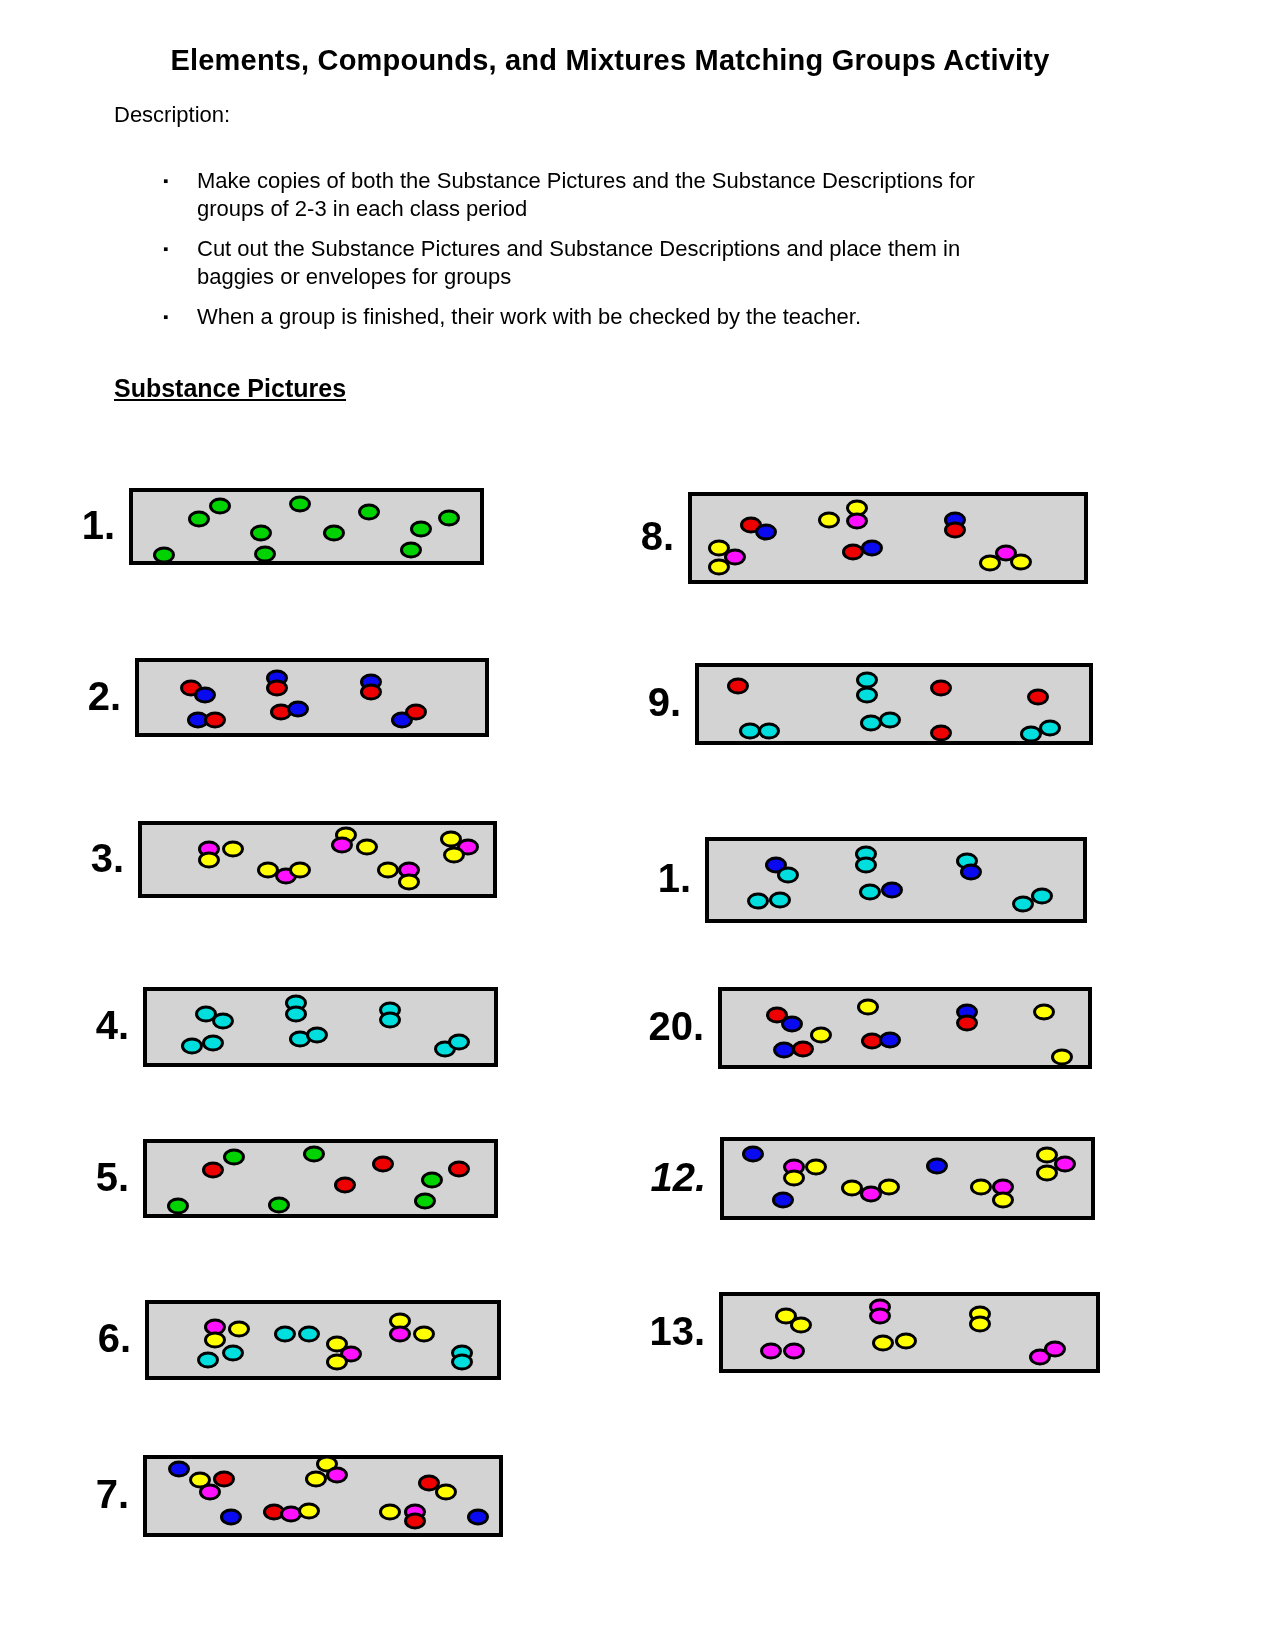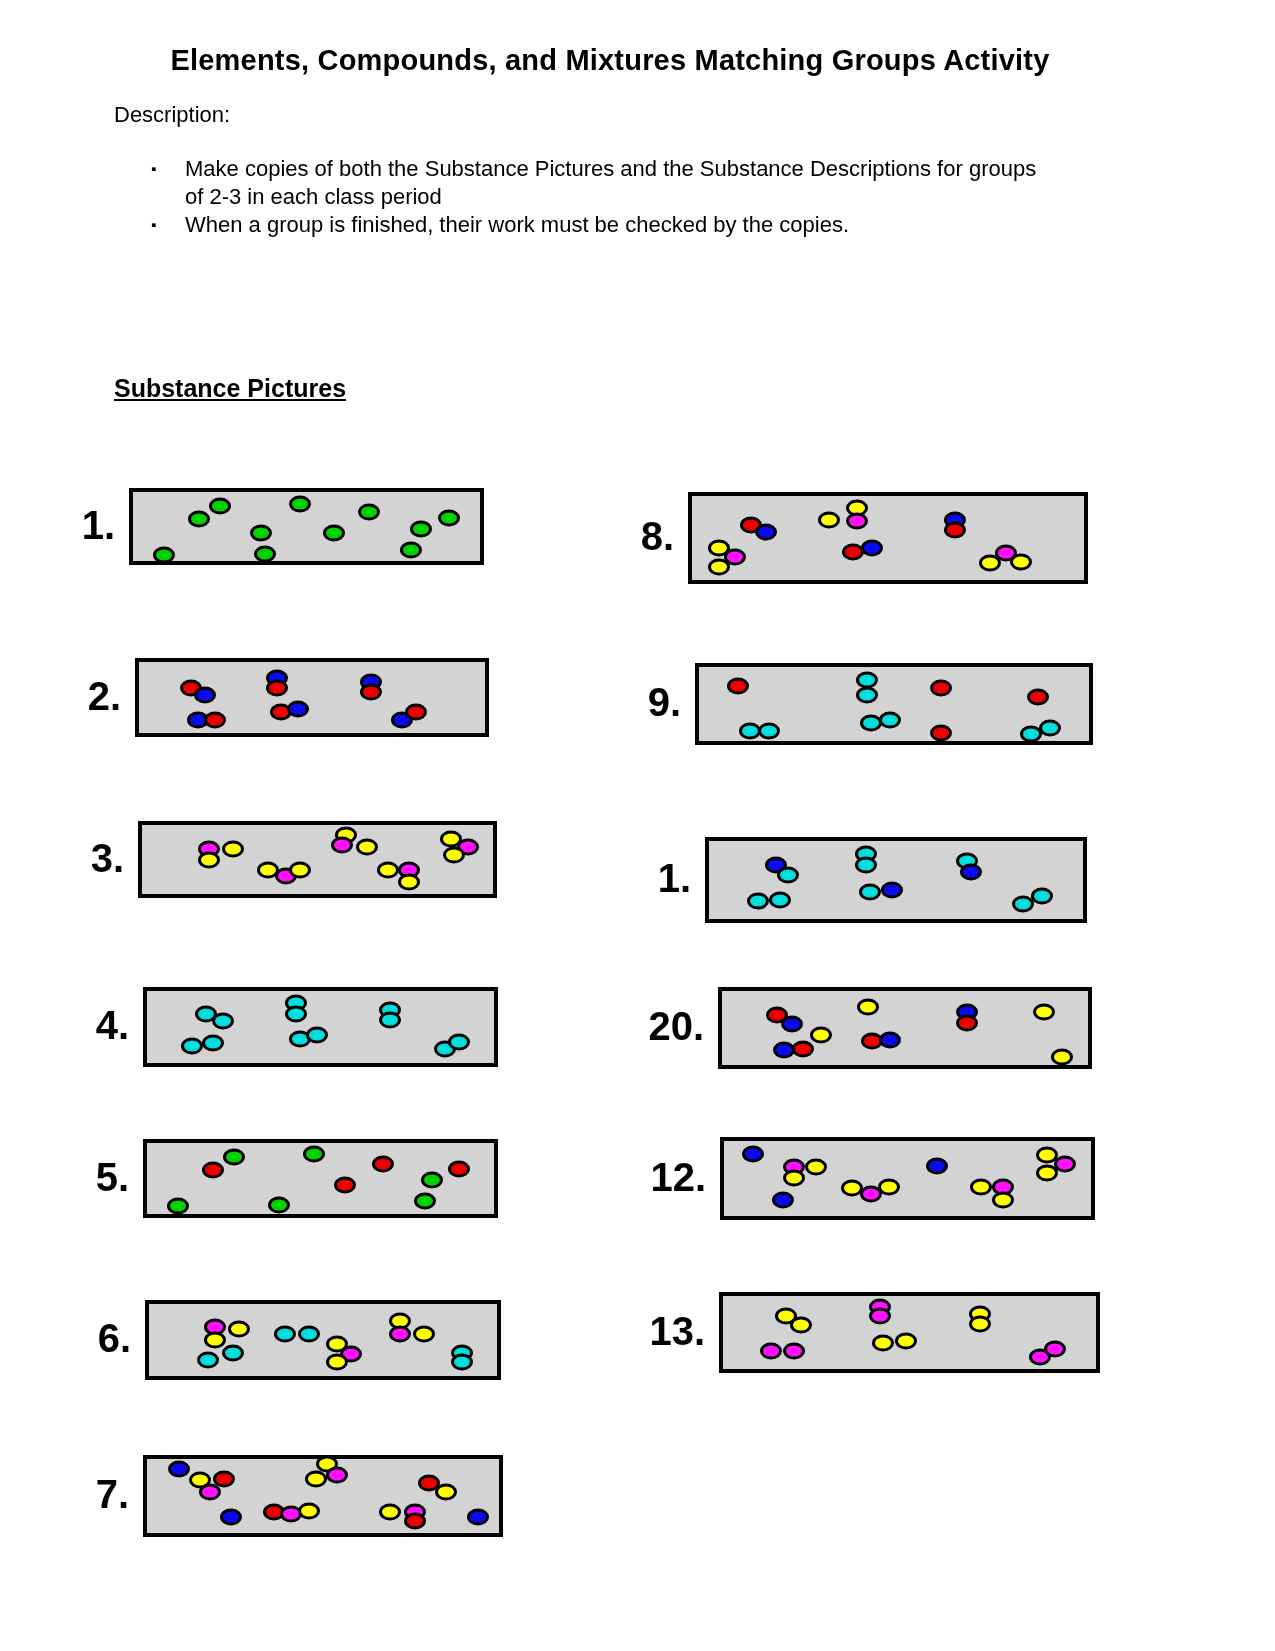--- a/index.html
+++ b/index.html
@@ -12,21 +12,21 @@
     position:absolute;top:44px;left:0;width:1220px;
     text-align:center;font-size:29px;font-weight:bold;letter-spacing:.2px;
   }
   .directions-label{
     position:absolute;top:102px;left:114px;font-size:22px;
   }
   .directions-list{
     position:absolute;top:155px;left:185px;width:870px;
     margin:0;padding:0;list-style:none;font-size:22px;line-height:28px;
   }
-  .directions-list li{position:relative;margin:0;padding:0;}
+  .directions-list li{position:relative;margin:12px;padding:0;}
   .directions-list li::before{
     content:"▪";position:absolute;left:-34px;top:0;font-size:15px;line-height:28px;
   }
   .section-heading{
     position:absolute;top:374px;left:114px;
     font-size:25px;font-weight:bold;text-decoration:underline;
   }
   #pictures-area{position:absolute;top:0;left:0;width:1275px;height:1651px;}
   .box-label{
     position:absolute;width:100px;text-align:right;
@@ -43,21 +43,22 @@
 </style>
 </head>
 <body>
 
 <div class="page-title">Elements, Compounds, and Mixtures Matching Groups Activity</div>
 
 <div class="directions-label">Description:</div>
 
 <ul class="directions-list">
   <li>Make copies of both the Substance Pictures and the Substance Descriptions for groups of 2-3 in each class period</li>
-  <li>When a group is finished, their work must be checked by the copies.</li>
+  <li>Cut out the Substance Pictures and Substance Descriptions and place them in baggies or envelopes for groups</li>
+  <li>When a group is finished, their work with be checked by the teacher.</li>
 </ul>
 
 <div class="section-heading">Substance Pictures</div>
 
 <div id="pictures-area">
     <div class="box-label" style="left: 15px; top: 526.5px;">1.</div>
     <div class="substance-box" style="left: 129px; top: 488px; width: 355px; height: 77px; background: rgb(211, 211, 211); border-color: rgb(0, 0, 0);">
       <div class="atom" style="left: 25%; top: 21%; background: rgb(0, 211, 0);"></div>
       <div class="atom" style="left: 19%; top: 39%; background: rgb(0, 211, 0);"></div>
       <div class="atom" style="left: 48%; top: 18%; background: rgb(0, 211, 0);"></div>
@@ -225,21 +226,21 @@
       <div class="atom" style="left: 27%; top: 60%; background: rgb(255, 255, 0);"></div>
       <div class="atom" style="left: 17%; top: 80%; background: rgb(10, 10, 240);"></div>
       <div class="atom" style="left: 22%; top: 79%; background: rgb(238, 0, 0);"></div>
       <div class="atom" style="left: 41%; top: 68%; background: rgb(238, 0, 0);"></div>
       <div class="atom" style="left: 46%; top: 66%; background: rgb(10, 10, 240);"></div>
       <div class="atom" style="left: 67%; top: 29%; background: rgb(10, 10, 240);"></div>
       <div class="atom" style="left: 67%; top: 43%; background: rgb(238, 0, 0);"></div>
       <div class="atom" style="left: 88%; top: 29%; background: rgb(255, 255, 0);"></div>
       <div class="atom" style="left: 93%; top: 89%; background: rgb(255, 255, 0);"></div>
     </div>
-    <div class="box-label" style="left: 606px; top: 1178.5px;">12.</div>
+    <div class="box-label" style="left: 606px; top: 1178.5px; font-style: italic;">12.</div>
     <div class="substance-box" style="left: 720px; top: 1137px; width: 375px; height: 83px; background: rgb(211, 211, 211); border-color: rgb(0, 0, 0);">
       <div class="atom" style="left: 8%; top: 17%; background: rgb(10, 10, 240);"></div>
       <div class="atom" style="left: 19%; top: 34%; background: rgb(255, 16, 255);"></div>
       <div class="atom" style="left: 25%; top: 35%; background: rgb(255, 255, 0);"></div>
       <div class="atom" style="left: 19%; top: 49%; background: rgb(255, 255, 0);"></div>
       <div class="atom" style="left: 16%; top: 78%; background: rgb(10, 10, 240);"></div>
       <div class="atom" style="left: 35%; top: 63%; background: rgb(255, 255, 0);"></div>
       <div class="atom" style="left: 40%; top: 71%; background: rgb(255, 16, 255);"></div>
       <div class="atom" style="left: 45%; top: 61%; background: rgb(255, 255, 0);"></div>
       <div class="atom" style="left: 58%; top: 33%; background: rgb(10, 10, 240);"></div>

